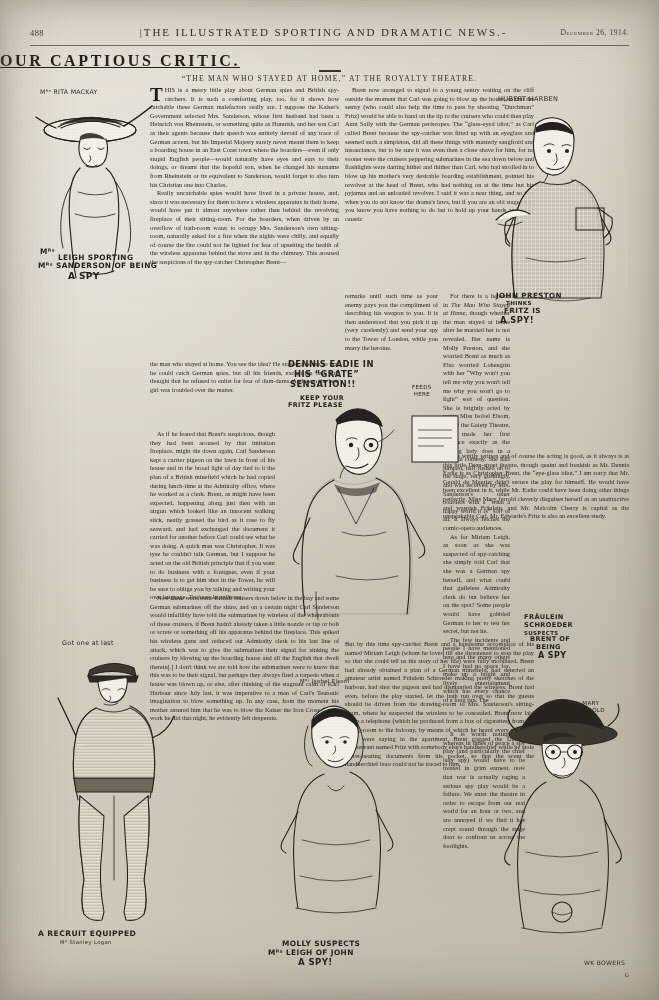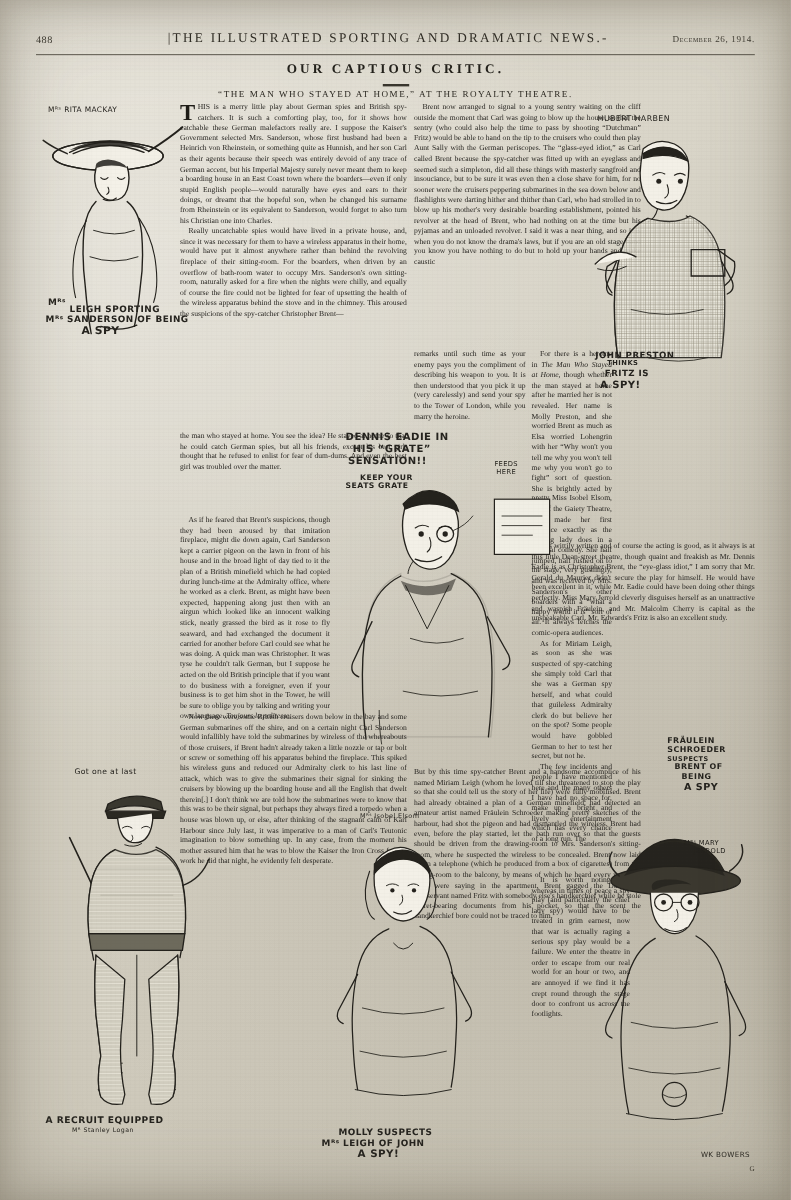--- a/index.html
+++ b/index.html
@@ -19,22 +19,22 @@
   .masthead{position:absolute;left:30px;top:26px;width:599px;height:20px;}
   .folio{position:absolute;left:0;top:2px;font-size:8.5px;letter-spacing:.4px;color:#3b3830;}
   .mast-title{
     position:absolute;left:0;right:12px;top:0;text-align:center;
     font-size:11px;letter-spacing:1.9px;color:#2e2b24;white-space:nowrap;
   }
   .mast-date{position:absolute;right:0;top:2px;font-size:7.6px;letter-spacing:.5px;color:#3b3830;
     font-variant:small-caps;}
   .rule{position:absolute;left:30px;top:45px;width:599px;height:1px;background:#4a463c;opacity:.75;}
   h1.headline{
-    position:absolute;left:0;right:0;top:52px;margin:0;text-align:center;
-    font-size:11px;letter-spacing:2.6px;font-weight:bold;color:#23211b;
+    position:absolute;left:0;right:0;top:52px;margin:0;
+    font-size:16px;letter-spacing:2.6px;font-weight:bold;color:#23211b;text-decoration:underline;
   }
   .dash{position:absolute;left:50%;top:70px;width:22px;height:1.6px;margin-left:-11px;background:#3a372f;}
   .subhead{
     position:absolute;left:0;right:0;top:74px;text-align:center;
     font-size:7.6px;letter-spacing:1.25px;color:#2e2b24;
   }
   
   .col{
     position:absolute;text-align:justify;color:#262420;
     font-size:6.35px;line-height:1.355;
@@ -261,21 +261,21 @@
           <path d="M142 38 h34 M142 46 h34 M142 54 h26" stroke-width=".7"></path>
         </g>
       </svg>
     </div>
 
     <div class="hand" style="left:288px;top:360px;font-size:8.4px;">
       <span>DENNIS EADIE IN</span>
       <span style="margin-left:6px">HIS “GRATE”</span>
       <span style="margin-left:2px">SENSATION!!</span>
       <span style="margin-left:12px;margin-top:5px;font-size:6.4px">KEEP YOUR</span>
-      <span style="margin-left:0px;font-size:6.4px">SEATS GRATE</span>
+      <span style="margin-left:0px;font-size:6.4px">FRITZ PLEASE</span>
     </div>
 
     <div class="hand small" style="left:412px;top:384px;font-size:5.6px;text-align:center;">
       <span>FEEDS</span>
       <span>HERE</span>
     </div>
 
     <div class="fig" style="left:44px;top:646px;">
       <svg width="150" height="270" viewBox="0 0 150 270">
         <defs>
@@ -386,21 +386,21 @@
           <circle cx="66" cy="226" r="10"></circle>
           <path d="M56 226 q10 6 20 0" stroke-width=".7"></path>
         </g>
         <g fill="#24221d" opacity=".75">
           <path d="M24 44 q20 -32 48 -28 q26 4 36 28 q-40 -16 -84 0 Z"></path>
           <path d="M48 56 q-4 -8 10 -9 q14 -1 22 4 q-16 -2 -32 5 Z"></path>
         </g>
       </svg>
     </div>
 
-    <div class="hand" style="left:556px;top:614px;font-size:6.6px;">
+    <div class="hand" style="left:524px;top:614px;font-size:6.6px;">
       <span>FRÄULEIN</span>
       <span>SCHROEDER</span>
       <span style="font-size:5.4px">SUSPECTS</span>
       <span style="margin-left:6px">BRENT OF</span>
       <span style="margin-left:12px">BEING</span>
       <span style="margin-left:14px;font-size:8px">A SPY</span>
     </div>
 
     <div class="hand small" style="left:570px;top:700px;font-size:5.6px;font-weight:normal;">
       <span>Mᴿˢ MARY</span>

